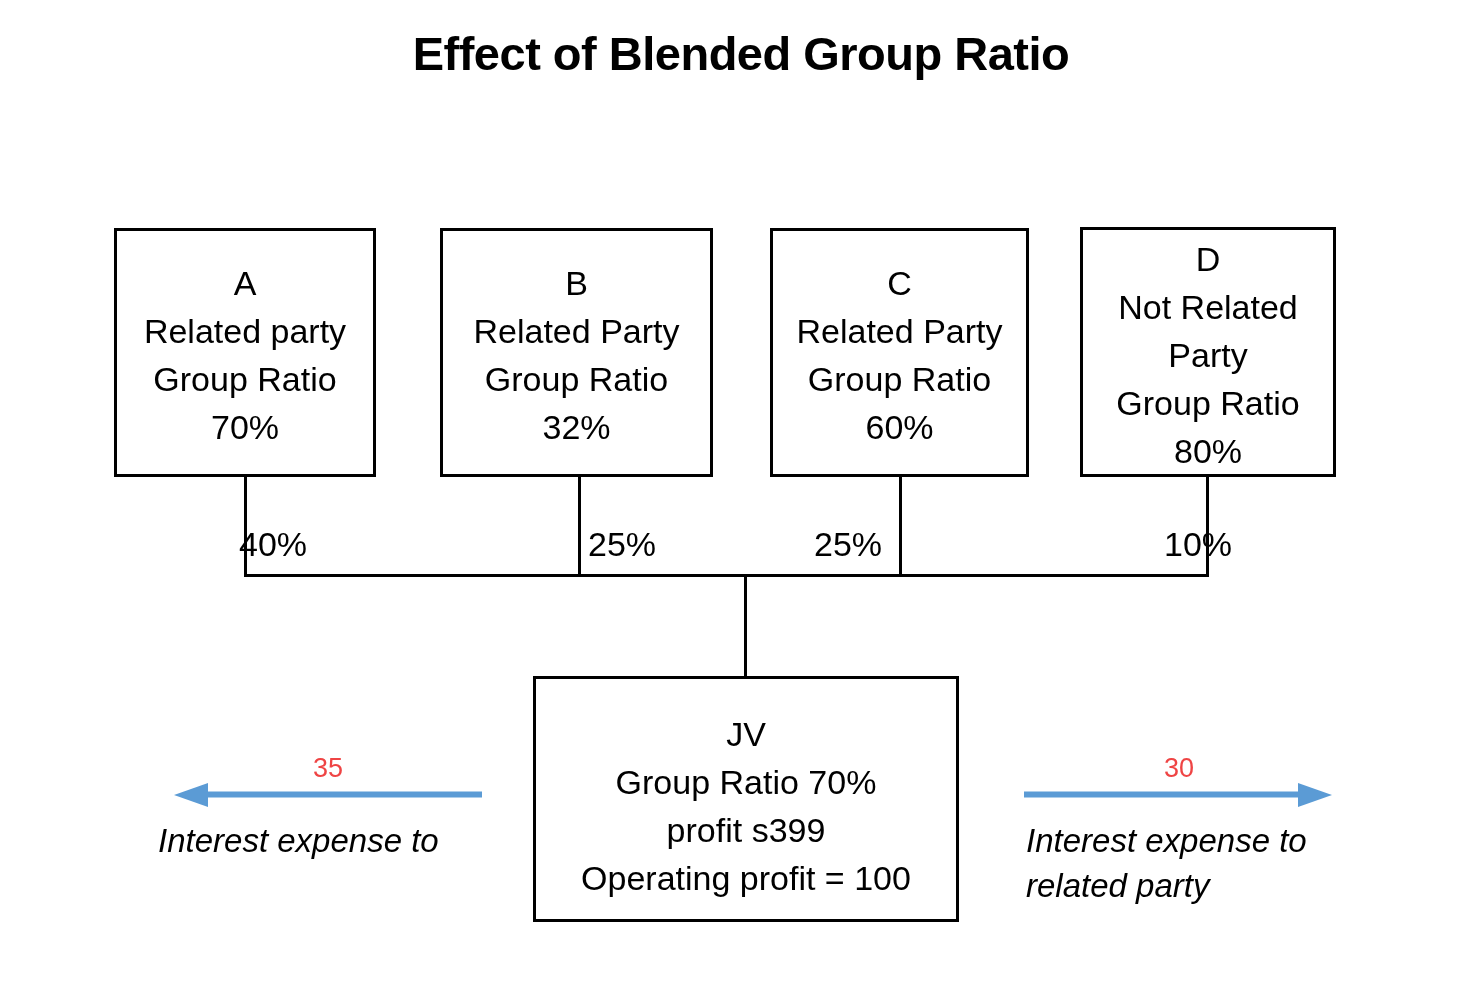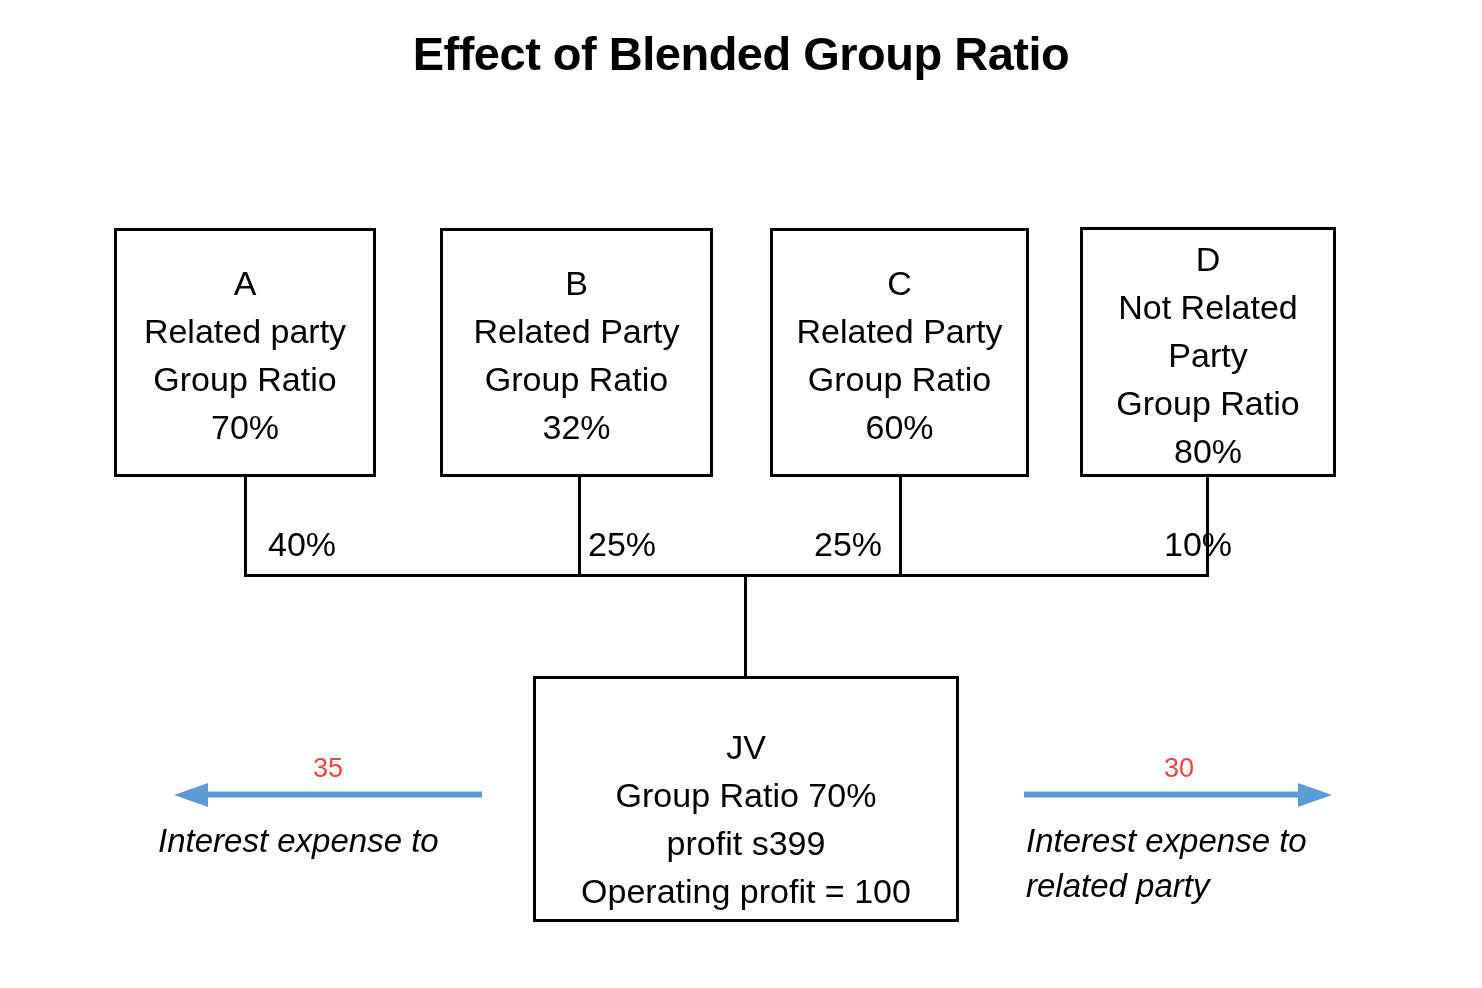--- a/index.html
+++ b/index.html
@@ -50,21 +50,21 @@
   }
   .node-box .ln { display: block; }
 
   #box-a { left: 114px; top: 228px; width: 262px; height: 249px; padding-top: 28px; }
   #box-b { left: 440px; top: 228px; width: 273px; height: 249px; padding-top: 28px; }
   #box-c { left: 770px; top: 228px; width: 259px; height: 249px; padding-top: 28px; }
   #box-d { left: 1080px; top: 227px; width: 256px; height: 250px; padding-top: 5px; }
 
   #box-jv {
     left: 533px; top: 676px; width: 426px; height: 246px;
-    padding-top: 44px;
+    padding-top: 31px;
   }
 
   
   .line-v, .line-h {
     position: absolute;
     background: #000000;
   }
   .line-v { width: 3px; }
   .line-h { height: 3px; }
 
@@ -77,21 +77,21 @@
 
   
   .edge-label {
     position: absolute;
     font-family: "Liberation Sans", sans-serif;
     font-size: 34px;
     line-height: 34px;
     color: #000000;
     white-space: nowrap;
   }
-  #edge-a { left: 268px; top: 527px; }
+  #edge-a { left: 239px; top: 527px; }
   #edge-b { left: 588px; top: 527px; }
   #edge-c { left: 814px; top: 527px; }
   #edge-d { left: 1164px; top: 527px; }
 
   
   .flow-arrow {
     position: absolute;
     top: 781px;
   }
   #arrow-left  { left: 172px; }

